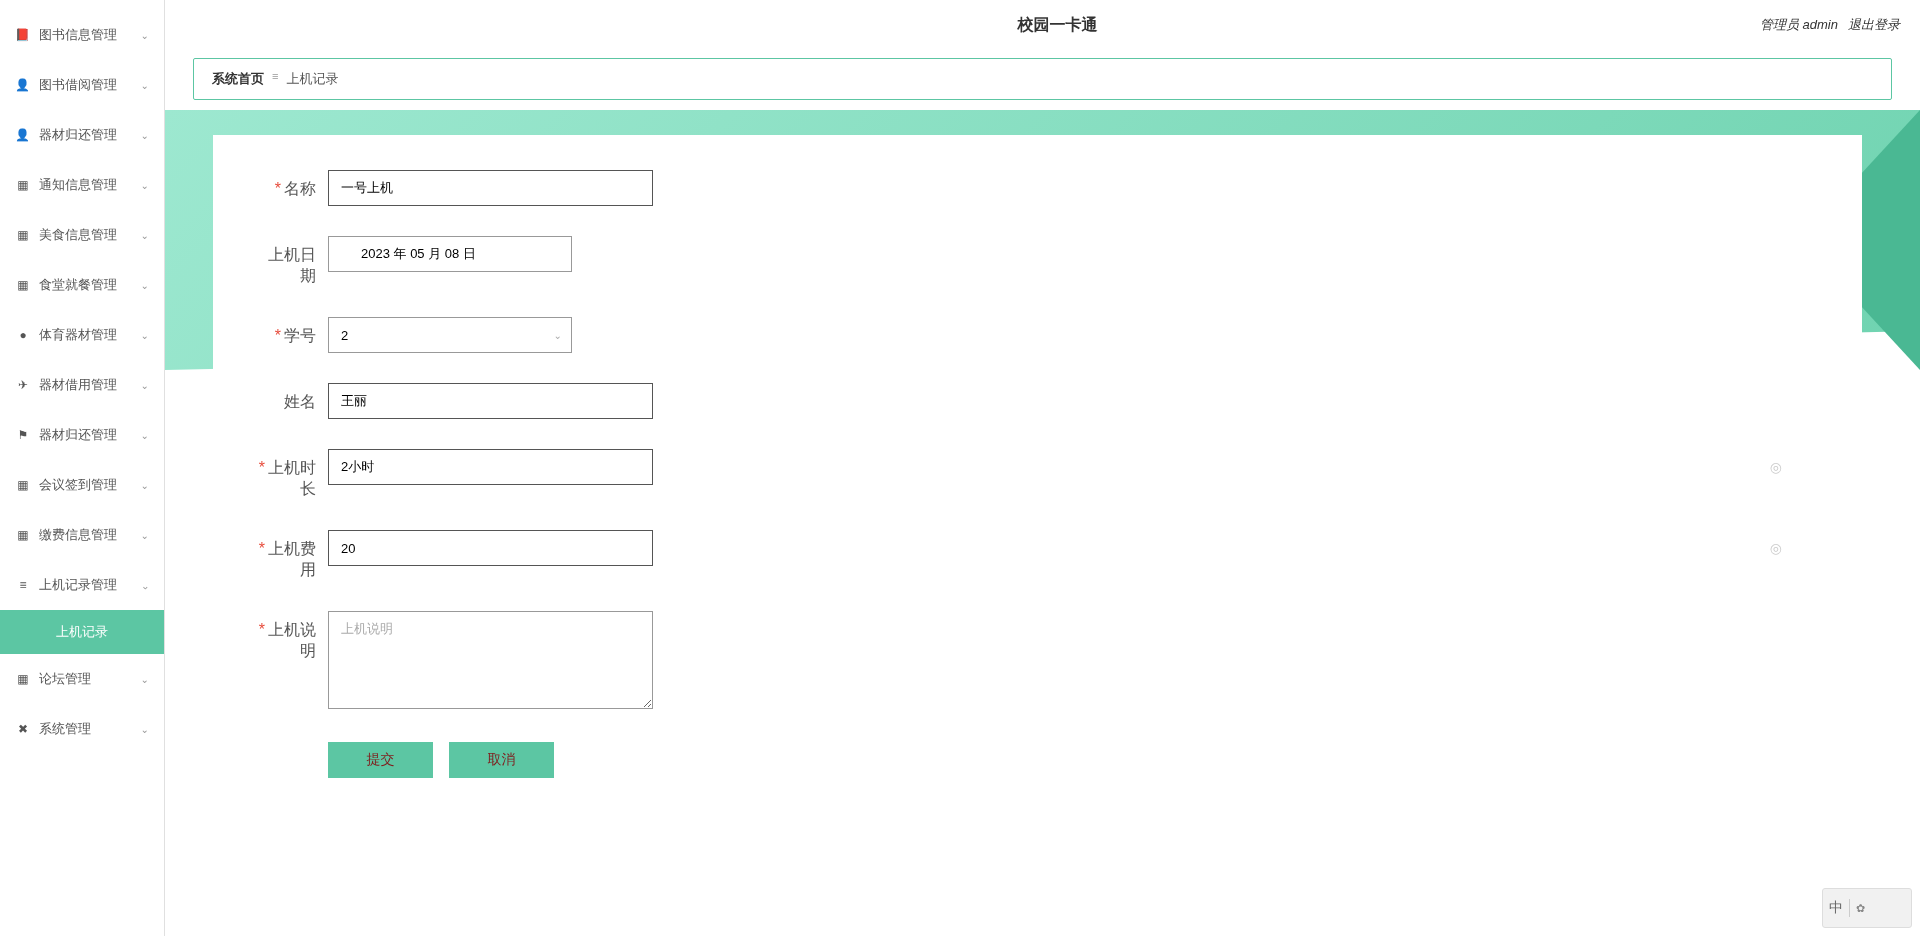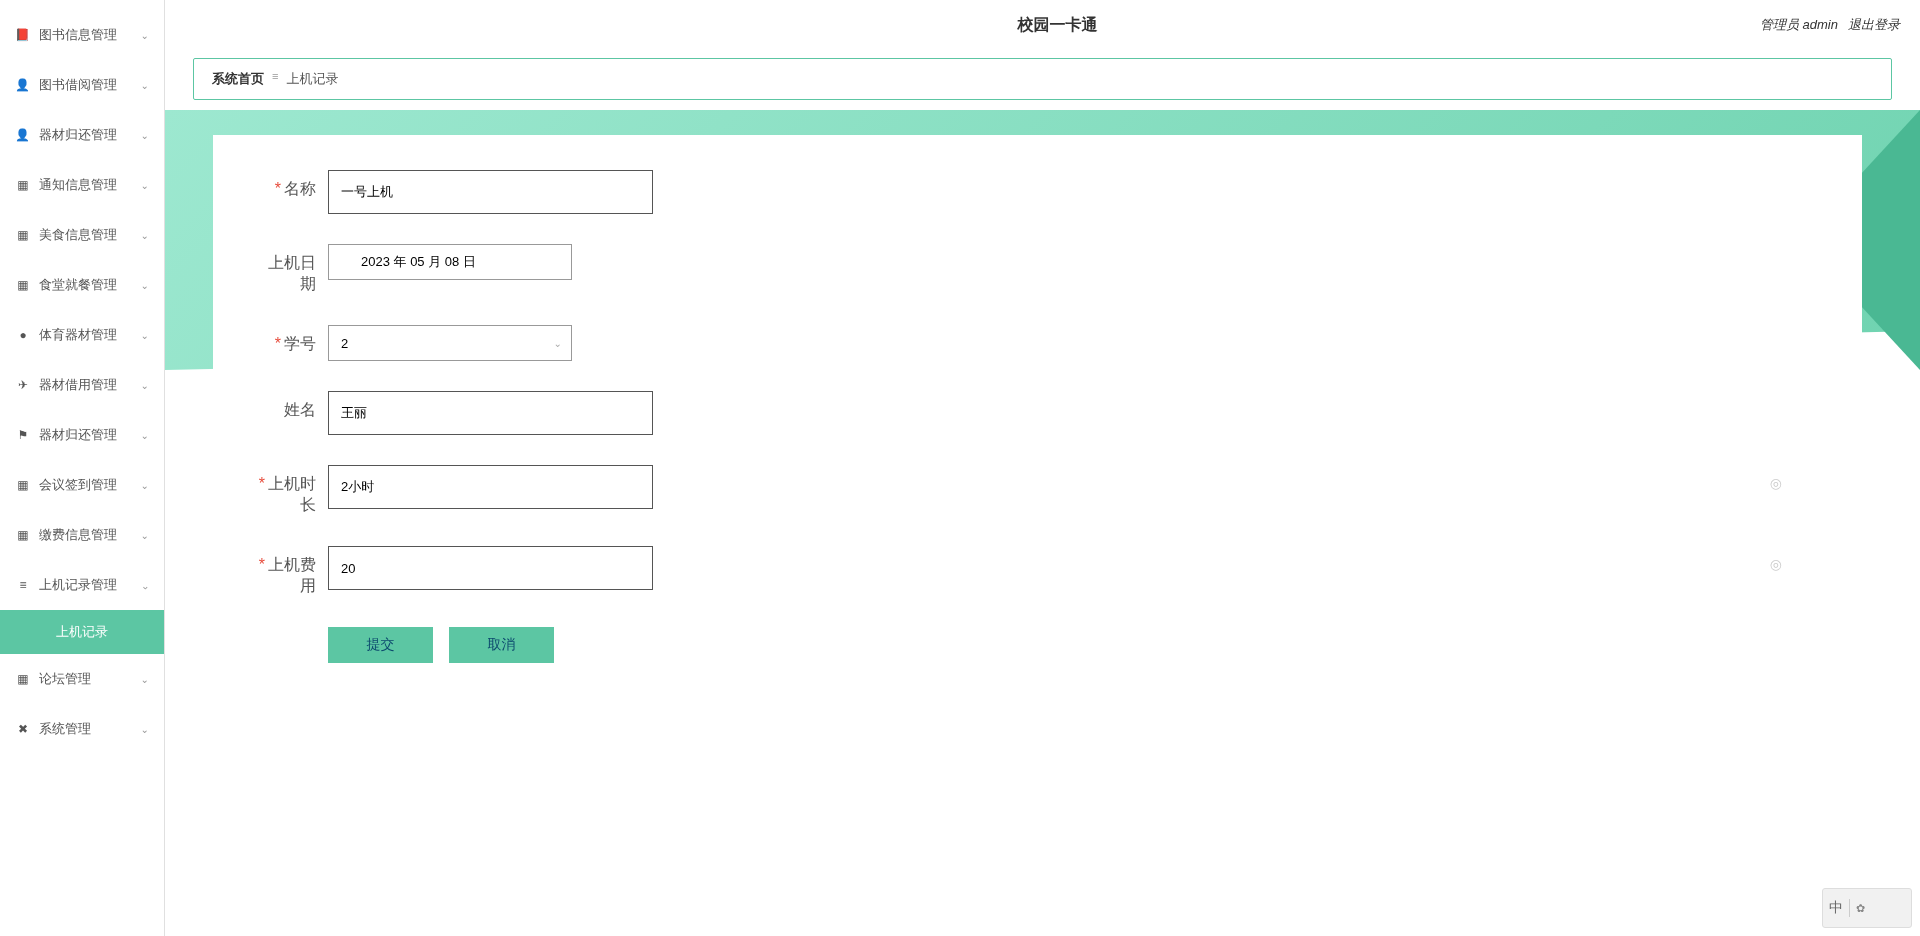--- a/index.html
+++ b/index.html
@@ -34,35 +34,35 @@
 .bg-gradient { position: absolute; top: 0; left: 0; right: 0; height: 260px; background: linear-gradient(135deg, #9de8d0 0%, #6fd3b0 100%); clip-path: polygon(0 0, 100% 0, 100% 85%, 0 100%); }
 .bg-gradient-right { position: absolute; top: 0; right: 0; width: 120px; height: 260px; background: #4ab893; clip-path: polygon(100% 0, 100% 100%, 0 50%); }
 
 .form-card { position: relative; margin: 25px 58px 40px 48px; background: #fff; padding: 35px 40px 40px 40px; min-height: 620px; }
 
 
 .form-row { display: flex; align-items: flex-start; margin-bottom: 30px; position: relative; }
 .form-label { width: 75px; text-align: right; padding-right: 12px; padding-top: 9px; font-size: 16px; color: #555; flex-shrink: 0; }
 .form-label .req { color: #e74c3c; margin-right: 3px; }
 .form-control { flex: 0 0 auto; }
-.text-input { width: 325px; height: 44px; border: 1px solid #555; padding: 0 12px; font-size: 13px; outline: none; }
+.text-input { width: 325px; height: 36px; border: 1px solid #555; padding: 0 12px; font-size: 13px; outline: none; }
 .date-input { width: 244px; height: 36px; border: 1px solid #999; padding: 0 12px 0 32px; font-size: 13px; outline: none; position: relative; }
 .date-wrapper { position: relative; display: inline-block; }
 .date-wrapper .cal-icon { position: absolute; left: 10px; top: 50%; transform: translateY(-50%); color: #aaa; font-size: 12px; pointer-events: none; }
 .select-input { width: 244px; height: 36px; border: 1px solid #999; padding: 0 30px 0 12px; font-size: 13px; outline: none; appearance: none; background: #fff; }
 .select-wrapper { position: relative; display: inline-block; }
 .select-wrapper .sel-arrow { position: absolute; right: 10px; top: 50%; transform: translateY(-50%); color: #aaa; font-size: 10px; pointer-events: none; }
 .textarea-input { width: 325px; height: 98px; border: 1px solid #999; padding: 8px 12px; font-size: 13px; outline: none; resize: both; }
 .textarea-input::placeholder { color: #aaa; }
 
 .spinner-icon { position: absolute; right: 40px; top: 10px; color: #ccc; font-size: 14px; }
 
 
 .btn-row { display: flex; gap: 16px; margin-left: 75px; margin-top: 10px; }
-.btn { width: 105px; height: 36px; border: none; background: #5cc6a3; color: #0c4a6e; font-size: 14px; cursor: pointer; }
+.btn { width: 105px; height: 36px; border: none; background: #5cc6a3; color: #7f1d1d; font-size: 14px; cursor: pointer; }
 
 
 .ime-indicator { position: fixed; bottom: 8px; right: 8px; width: 90px; height: 40px; background: rgba(240,240,240,0.9); border: 1px solid #ddd; border-radius: 3px; display: flex; align-items: center; padding: 0 6px; font-size: 11px; color: #888; gap: 6px; }
 .ime-lang { font-size: 14px; color: #666; border-right: 1px solid #ccc; padding-right: 6px; }
 </style>
 </head>
 <body>
 
 <div class="app">
 
@@ -206,20 +206,26 @@
         </div>
 
         <div class="form-row">
           <div class="form-label"><span class="req">*</span><span>上机费用</span></div>
           <div class="form-control">
             <input type="text" class="text-input" value="20" style="">
           </div>
           <span class="spinner-icon">◎</span>
         </div>
 
+        <div class="form-row">
+          <div class="form-label"><span class="req">*</span><span>上机说明</span></div>
+          <div class="form-control">
+            <textarea class="textarea-input" placeholder="上机说明" style=""></textarea>
+          </div>
+        </div>
 
         <div class="btn-row">
           <button class="btn">提交</button>
           <button class="btn">取消</button>
         </div>
 
       </div>
     </div>
   </div>
 </div>

